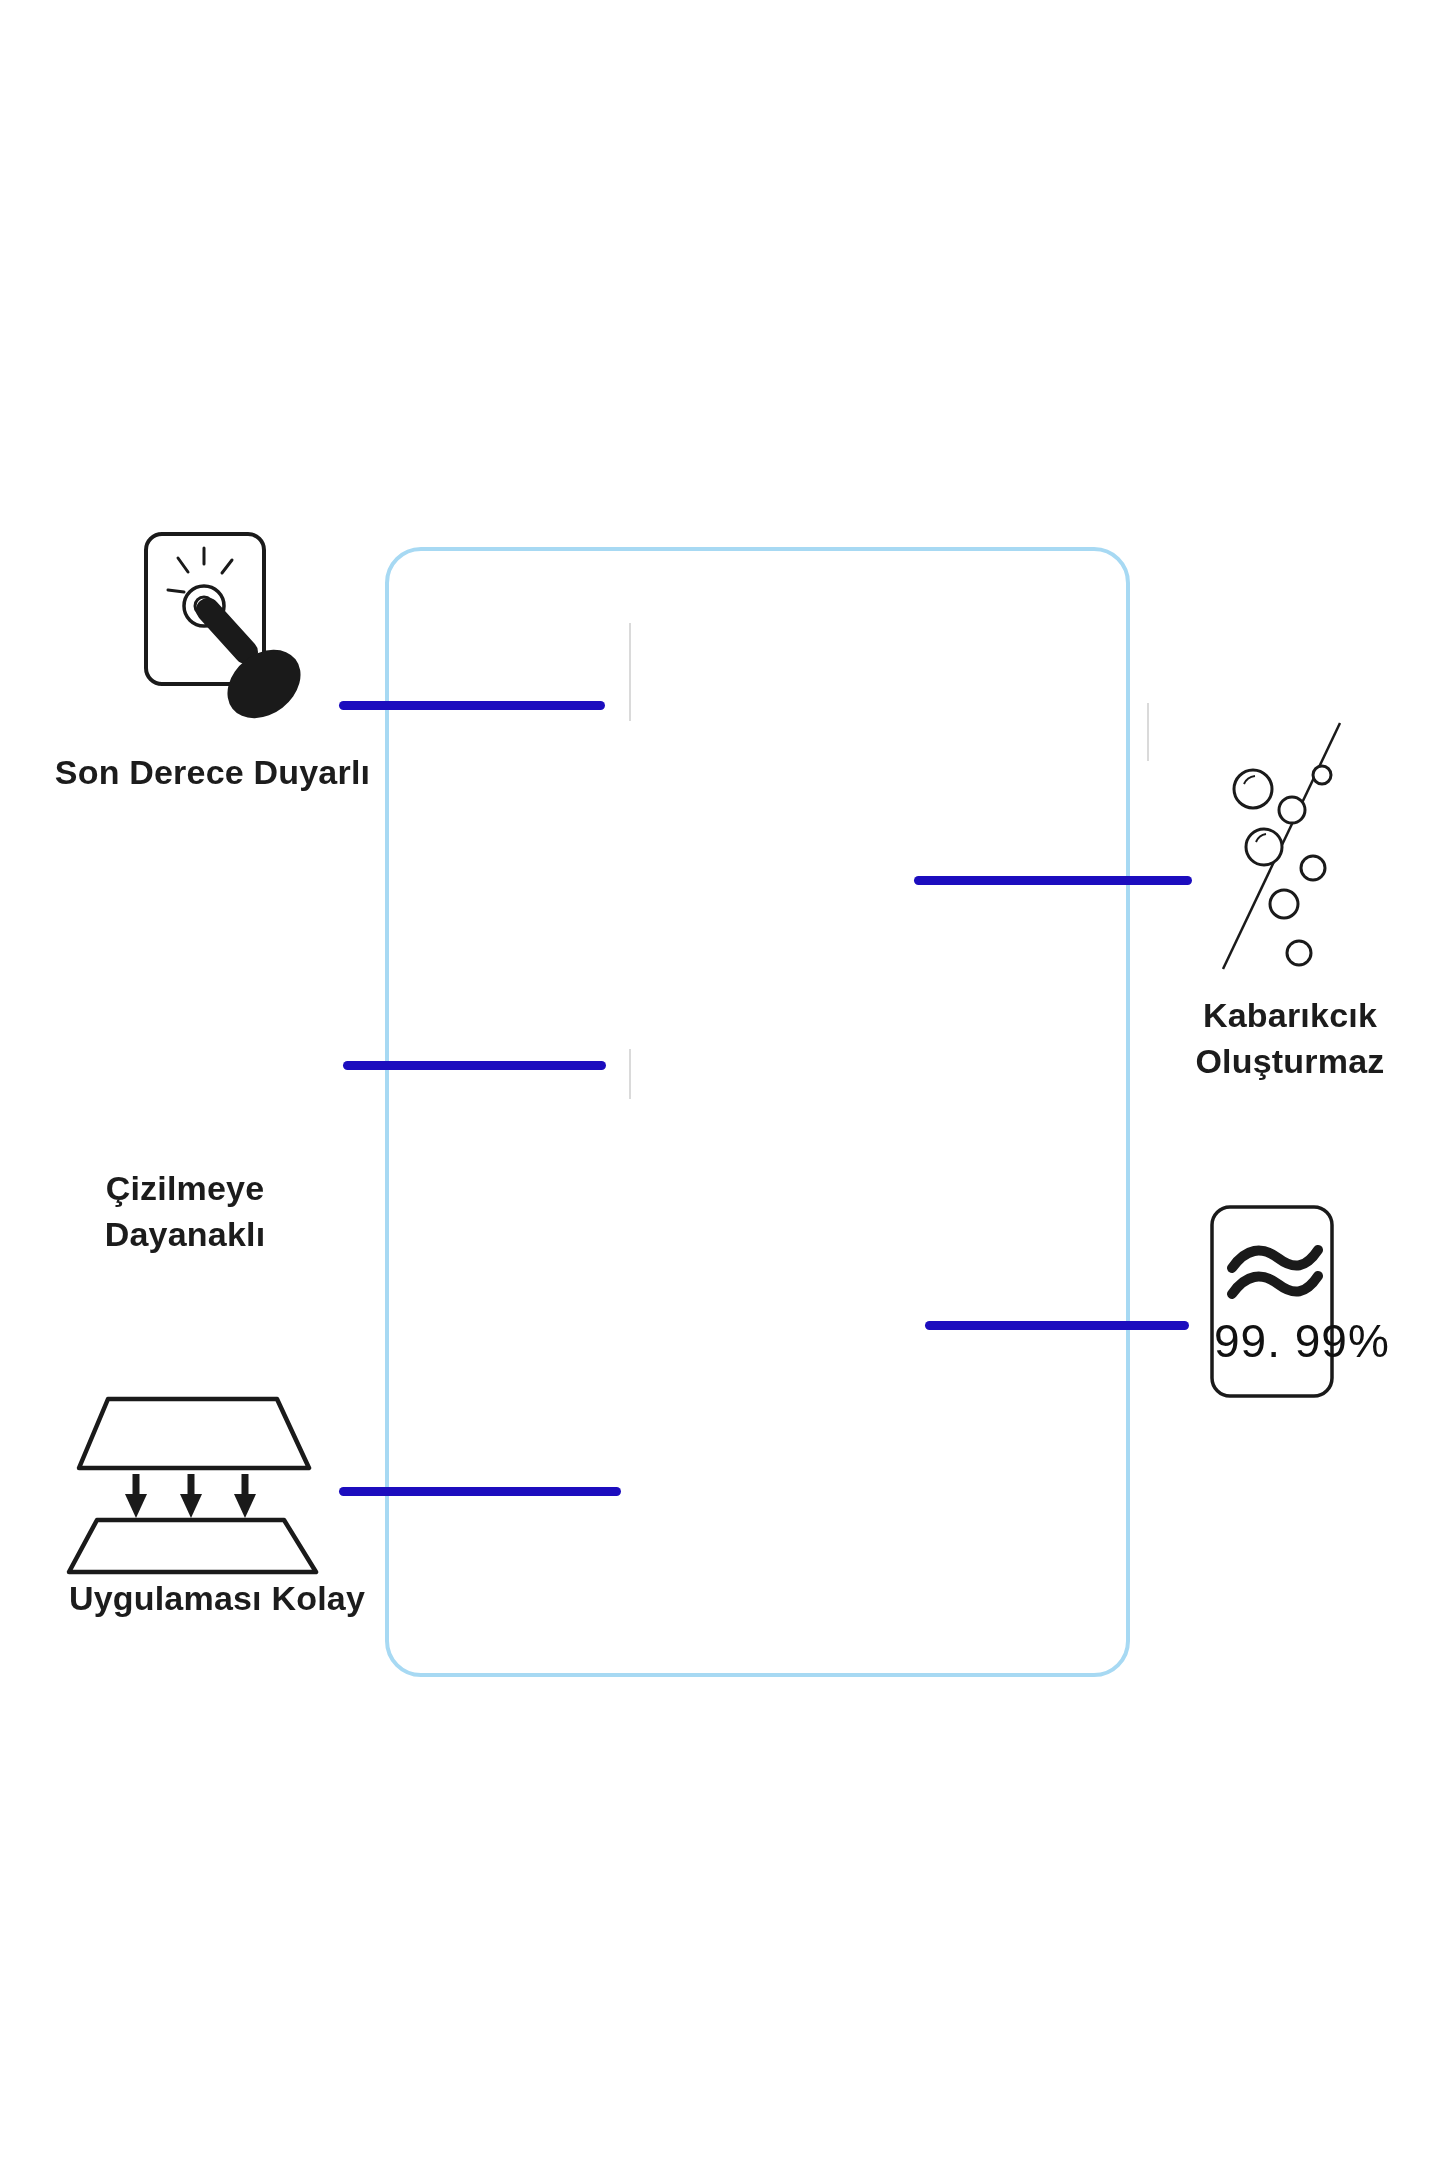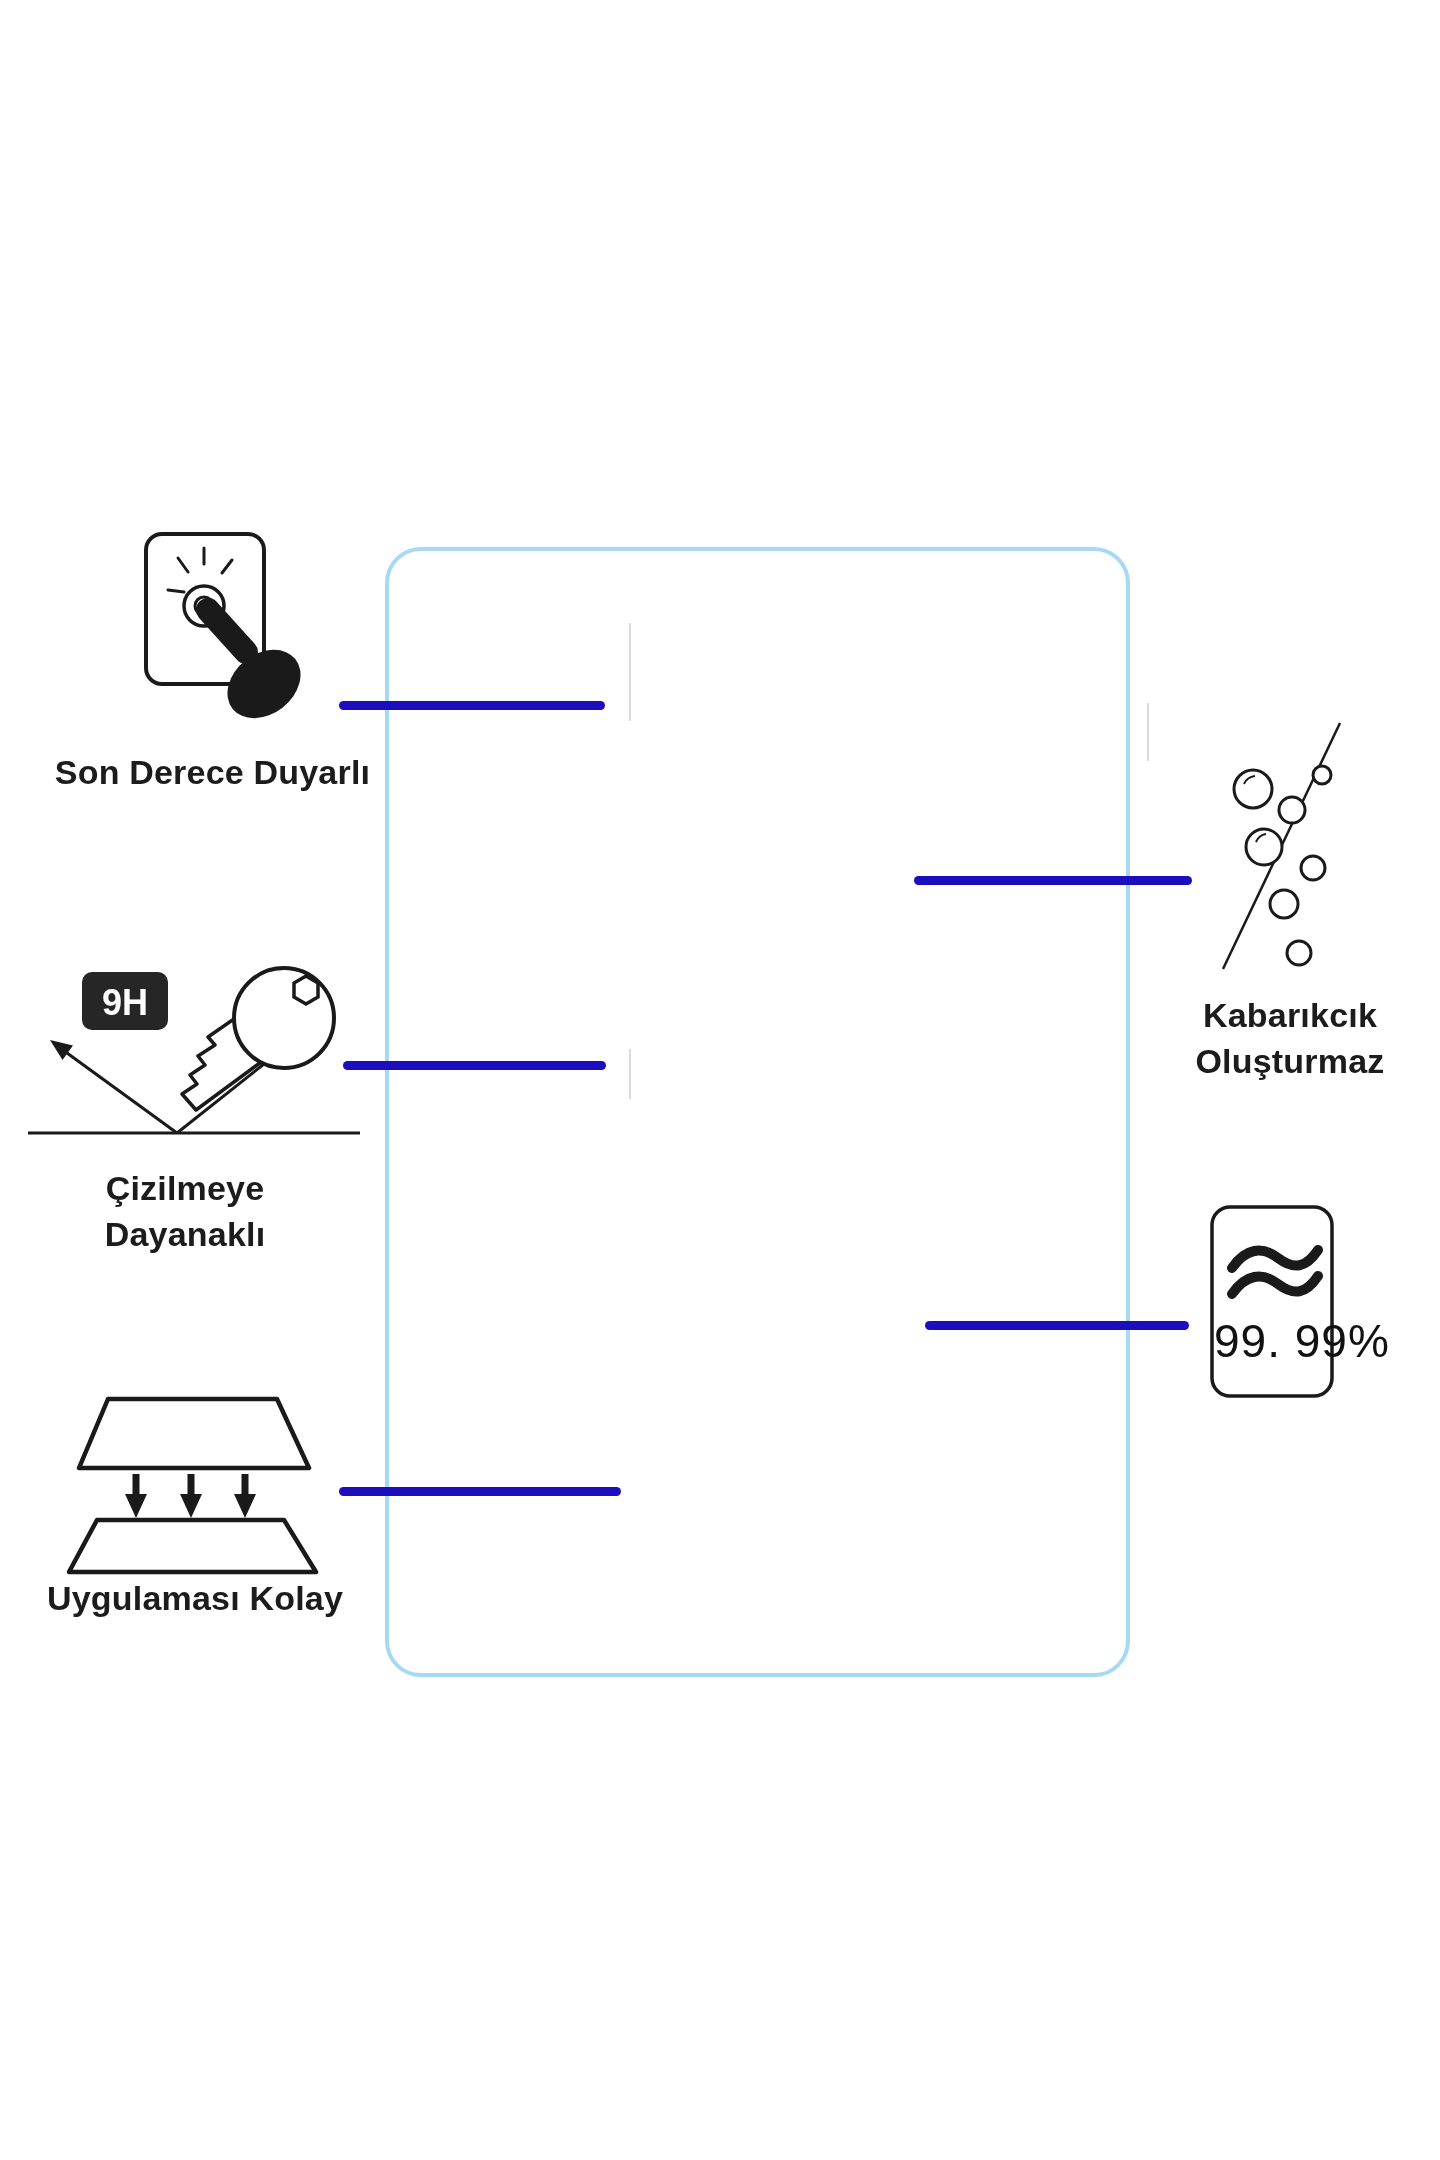--- a/index.html
+++ b/index.html
@@ -59,35 +59,20 @@
       </g>
       <circle cx="64" cy="78" r="20" fill="none" stroke="currentColor" stroke-width="3.5"></circle>
       <circle cx="64" cy="78" r="9" fill="#fff" stroke="currentColor" stroke-width="3"></circle>
       <g fill="currentColor">
         <line x1="68" y1="82" x2="106" y2="124" stroke="currentColor" stroke-width="24" stroke-linecap="round"></line>
         <ellipse cx="124" cy="156" rx="40" ry="30" transform="rotate(-38 124 156)"></ellipse>
       </g>
     </svg>
   </div>
 
-  <div class="iconwrap" style="left:20px;top:958px;width:345px;height:190px;">
-    <svg width="345" height="190" viewBox="0 0 345 190">
-      <rect x="62" y="14" width="86" height="58" rx="10" fill="#262626"></rect>
-      <text x="105" y="44" text-anchor="middle" dominant-baseline="central" font-size="36" font-weight="bold" fill="#ffffff">9H</text>
-      <path d="M252,96 L176,152 L162,136 L177,126 L170,117 L185,107 L178,98 L195,87 L188,79 L224,54 Z" fill="#fff" stroke="currentColor" stroke-width="3.5" stroke-linejoin="round"></path>
-      <circle cx="264" cy="60" r="50" fill="#fff" stroke="currentColor" stroke-width="4"></circle>
-      <polygon points="298,39 286,46 274,39 274,25 286,18 298,25" fill="#fff" stroke="currentColor" stroke-width="3.5"></polygon>
-      <g>
-        <path d="M157,175 L244,106" stroke="currentColor" stroke-width="3" fill="none"></path>
-        <path d="M157,175 L47,95" stroke="currentColor" stroke-width="3" fill="none"></path>
-        <polygon points="30,82 53,87.6 42.5,102" fill="currentColor"></polygon>
-      </g>
-      <path d="M8,175 H340" stroke="currentColor" stroke-width="3"></path>
-    </svg>
-  </div>
 
   <div class="iconwrap" style="left:64px;top:1388px;width:258px;height:192px;">
     <svg width="258" height="192" viewBox="0 0 258 192">
       <path d="M44,11 L213,11 L245,80 L15,80 Z" fill="#fff" stroke="currentColor" stroke-width="4.5" stroke-linejoin="round"></path>
       <path d="M33,132 L220,132 L252,184 L5,184 Z" fill="#fff" stroke="currentColor" stroke-width="4.5" stroke-linejoin="round"></path>
       <g fill="currentColor">
         <path d="M72,86 V108" stroke="currentColor" stroke-width="7"></path>
         <polygon points="61,106 83,106 72,130"></polygon>
         <path d="M127,86 V108" stroke="currentColor" stroke-width="7"></path>
         <polygon points="116,106 138,106 127,130"></polygon>
@@ -127,21 +112,21 @@
   </div>
   <div class="pct" style="left:1214px;top:1302px;margin-top:12px;">99. 99%</div>
 
   <div class="label" style="left:40px;top:750px;width:345px;">Son Derece Duyarlı</div>
 
   <div class="label" style="left:55px;top:1166px;width:260px;">
     <div>Çizilmeye</div>
     <div>Dayanaklı</div>
   </div>
 
-  <div class="label" style="left:25px;top:1576px;width:340px;">Uygulaması Kolay</div>
+  <div class="label" style="left:25px;top:1576px;width:340px;text-align:right;">Uygulaması Kolay</div>
 
   <div class="label" style="left:1125px;top:993px;width:330px;">
     <div>Kabarıkcık</div>
     <div>Oluşturmaz</div>
   </div>
 
 
 </div>
 
 </body></html>

